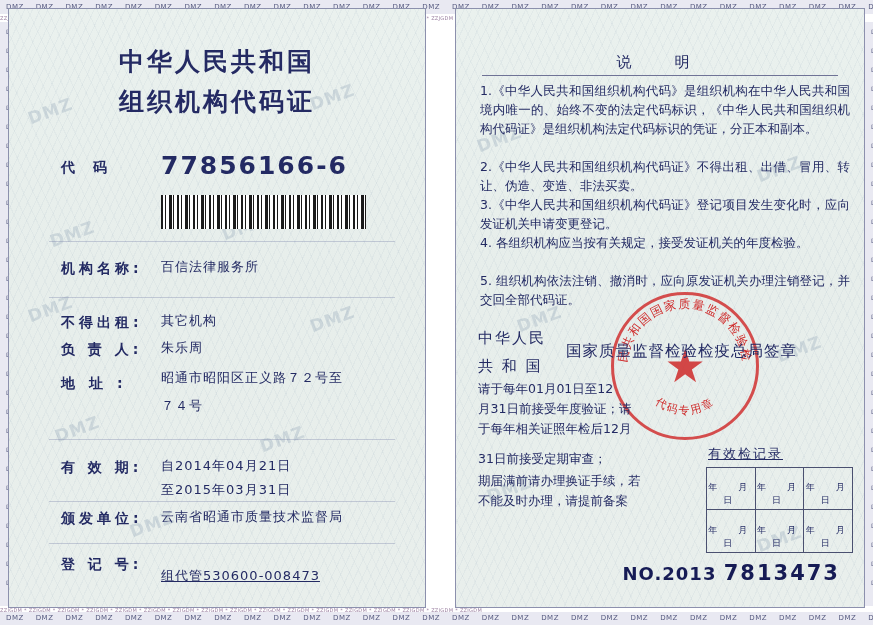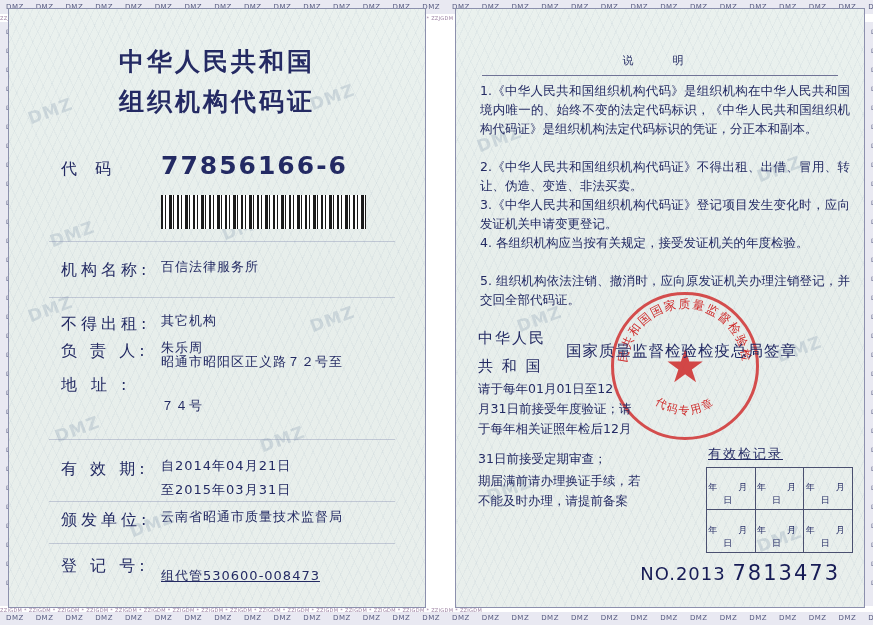--- a/index.html
+++ b/index.html
@@ -52,21 +52,21 @@
 
   .title{
     position:absolute;width:100%;text-align:center;
     color:#242a63;font-weight:bold;letter-spacing:3px;
     font-family:"DejaVu Sans","Liberation Sans",sans-serif;
   }
   #title-line1{top:36px;font-size:25px;}
   #title-line2{top:76px;font-size:25px;}
 
   .field-label{
-    position:absolute;color:#232a63;font-size:16px;letter-spacing:4px;
+    position:absolute;color:#232a63;font-size:14px;letter-spacing:4px;font-weight:bold;
   }
   .field-value{
     position:absolute;color:#232a63;font-size:13px;letter-spacing:1px;
   }
   #code-label{left:52px;top:150px;letter-spacing:18px;}
   #code-value{left:152px;top:142px;font-size:25px;font-weight:bold;letter-spacing:2px;}
 
   
   #barcode{
     position:absolute;left:152px;top:186px;width:205px;height:34px;
@@ -79,41 +79,41 @@
   #orgname-label{left:52px;top:251px;}
   #orgname-value{left:152px;top:249px;}
 
   #orgtype-label{left:52px;top:305px;}
   #orgtype-value{left:152px;top:303px;}
 
   #legal-label{left:52px;top:332px;}
   #legal-value{left:152px;top:330px;}
 
   #addr-label{left:52px;top:366px;letter-spacing:14px;}
-  #addr-value1{left:152px;top:344px;}
+  #addr-value1{left:152px;top:360px;}
   #addr-value2{left:152px;top:388px;}
 
   #valid-label{left:52px;top:450px;}
   #valid-value1{left:152px;top:448px;}
   #valid-value2{left:152px;top:472px;}
 
   #issuer-label{left:52px;top:501px;}
   #issuer-value{left:152px;top:499px;}
 
   #reg-label{left:52px;top:547px;}
   #reg-value{left:152px;top:558px;text-decoration:underline;}
 
   .sep-line{
     position:absolute;left:40px;right:30px;height:1px;background:rgba(120,130,170,.35);
   }
 
   
   #notes-title{
     position:absolute;width:100%;text-align:center;top:44px;
-    color:#232a63;font-size:11px;letter-spacing:14px;
+    color:#232a63;font-size:15px;letter-spacing:14px;
   }
   #notes-rule{position:absolute;left:26px;right:26px;top:66px;height:1px;background:#6f7396;}
   .note-item{
     position:absolute;color:#232a63;font-size:12.5px;line-height:19px;
     left:24px;width:370px;text-align:justify;
   }
 
   .stamp-wrap{
     position:absolute;left:155px;top:283px;width:148px;height:148px;
     pointer-events:none;
@@ -153,21 +153,21 @@
     position:relative;}
   #grid .row:last-child .cell{border-bottom:none;}
   #grid .cell:last-child{border-right:none;}
   .ymd{
     position:absolute;bottom:2px;left:0;right:0;text-align:center;
     font-size:9px;color:#232a63;letter-spacing:6px;
   }
 
   #serial{
     position:absolute;right:24px;bottom:22px;color:#161b55;
-    font-size:18px;font-weight:normal;letter-spacing:1px;
+    font-size:18px;font-weight:bold;letter-spacing:1px;
   }
   #serial .num{font-size:21px;letter-spacing:2px;}
 </style>
 </head>
 <body>
 
 <div class="page">
 
   <div class="dmz-strip" id="strip-top" style="left:0;top:0;width:873px;height:14px;line-height:14px;"><span>DMZ</span><span>DMZ</span><span>DMZ</span><span>DMZ</span><span>DMZ</span><span>DMZ</span><span>DMZ</span><span>DMZ</span><span>DMZ</span><span>DMZ</span><span>DMZ</span><span>DMZ</span><span>DMZ</span><span>DMZ</span><span>DMZ</span><span>DMZ</span><span>DMZ</span><span>DMZ</span><span>DMZ</span><span>DMZ</span><span>DMZ</span><span>DMZ</span><span>DMZ</span><span>DMZ</span><span>DMZ</span><span>DMZ</span><span>DMZ</span><span>DMZ</span><span>DMZ</span><span>DMZ</span></div>
   <div class="micro-strip" id="micro-top" style="left:0;top:14px;width:873px;height:8px;line-height:8px;">ZZJGDM * ZZJGDM * ZZJGDM * ZZJGDM * ZZJGDM * ZZJGDM * ZZJGDM * ZZJGDM * ZZJGDM * ZZJGDM * ZZJGDM * ZZJGDM * ZZJGDM * ZZJGDM * ZZJGDM * ZZJGDM * ZZJGDM</div>

